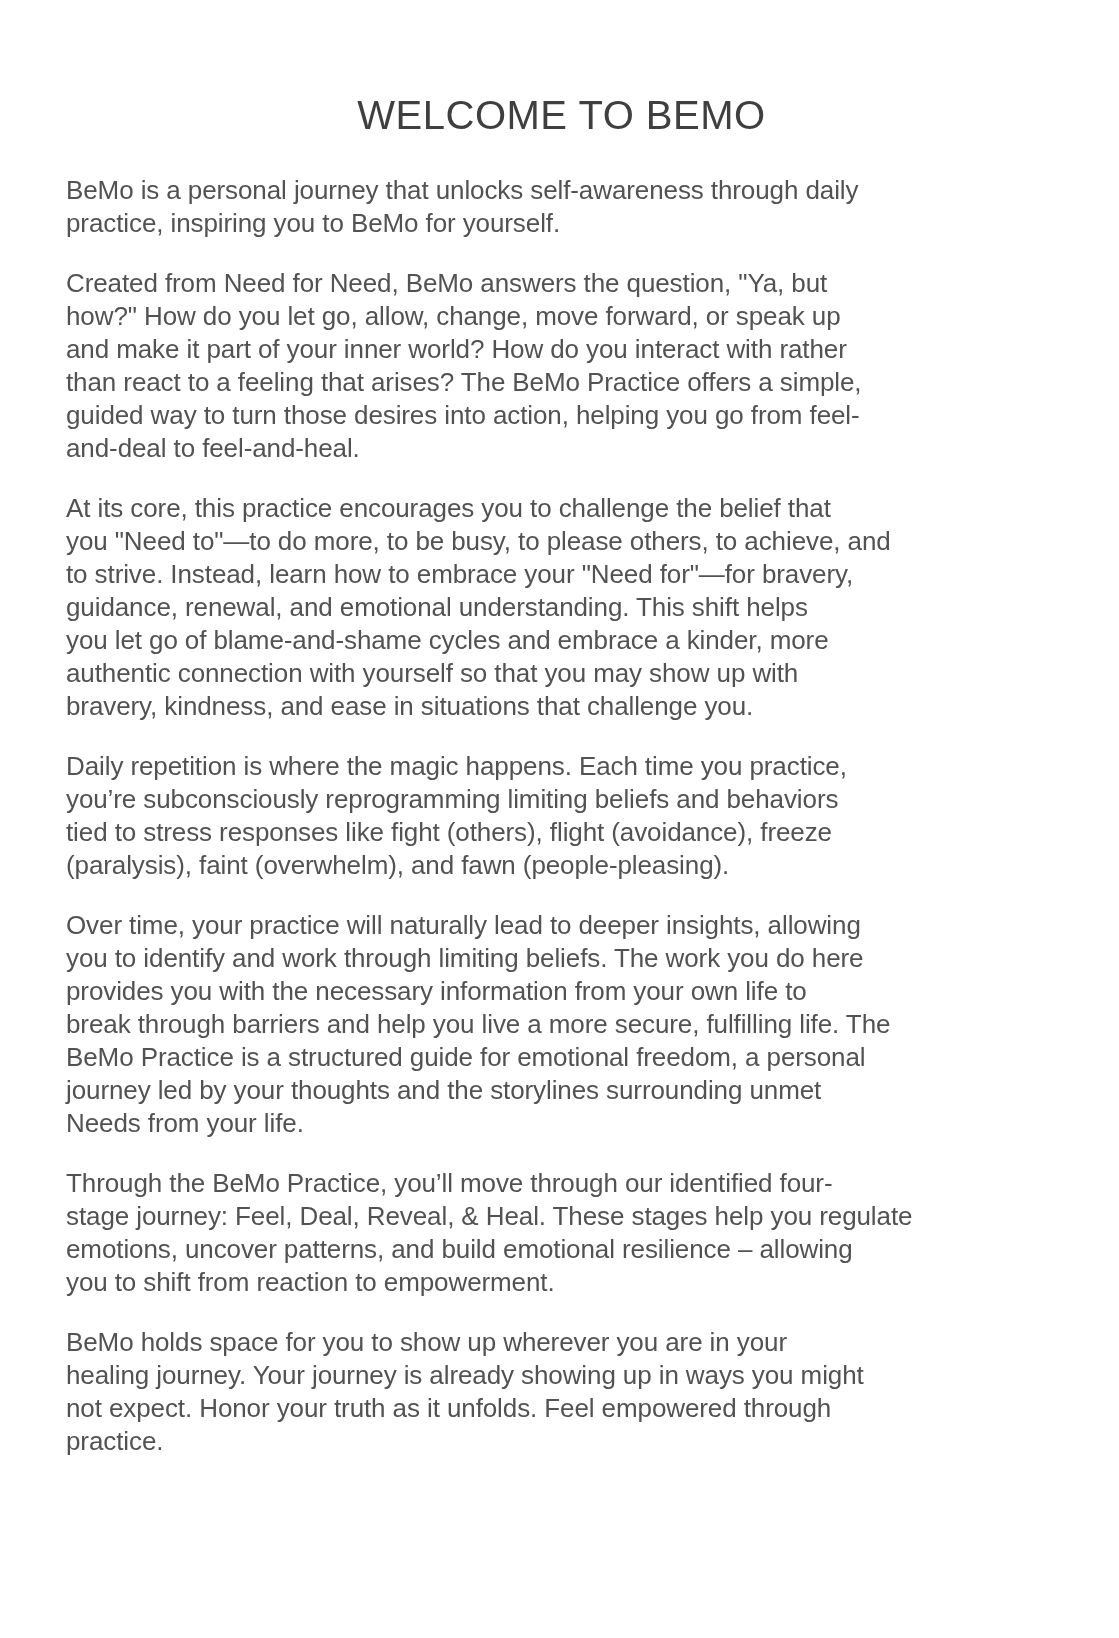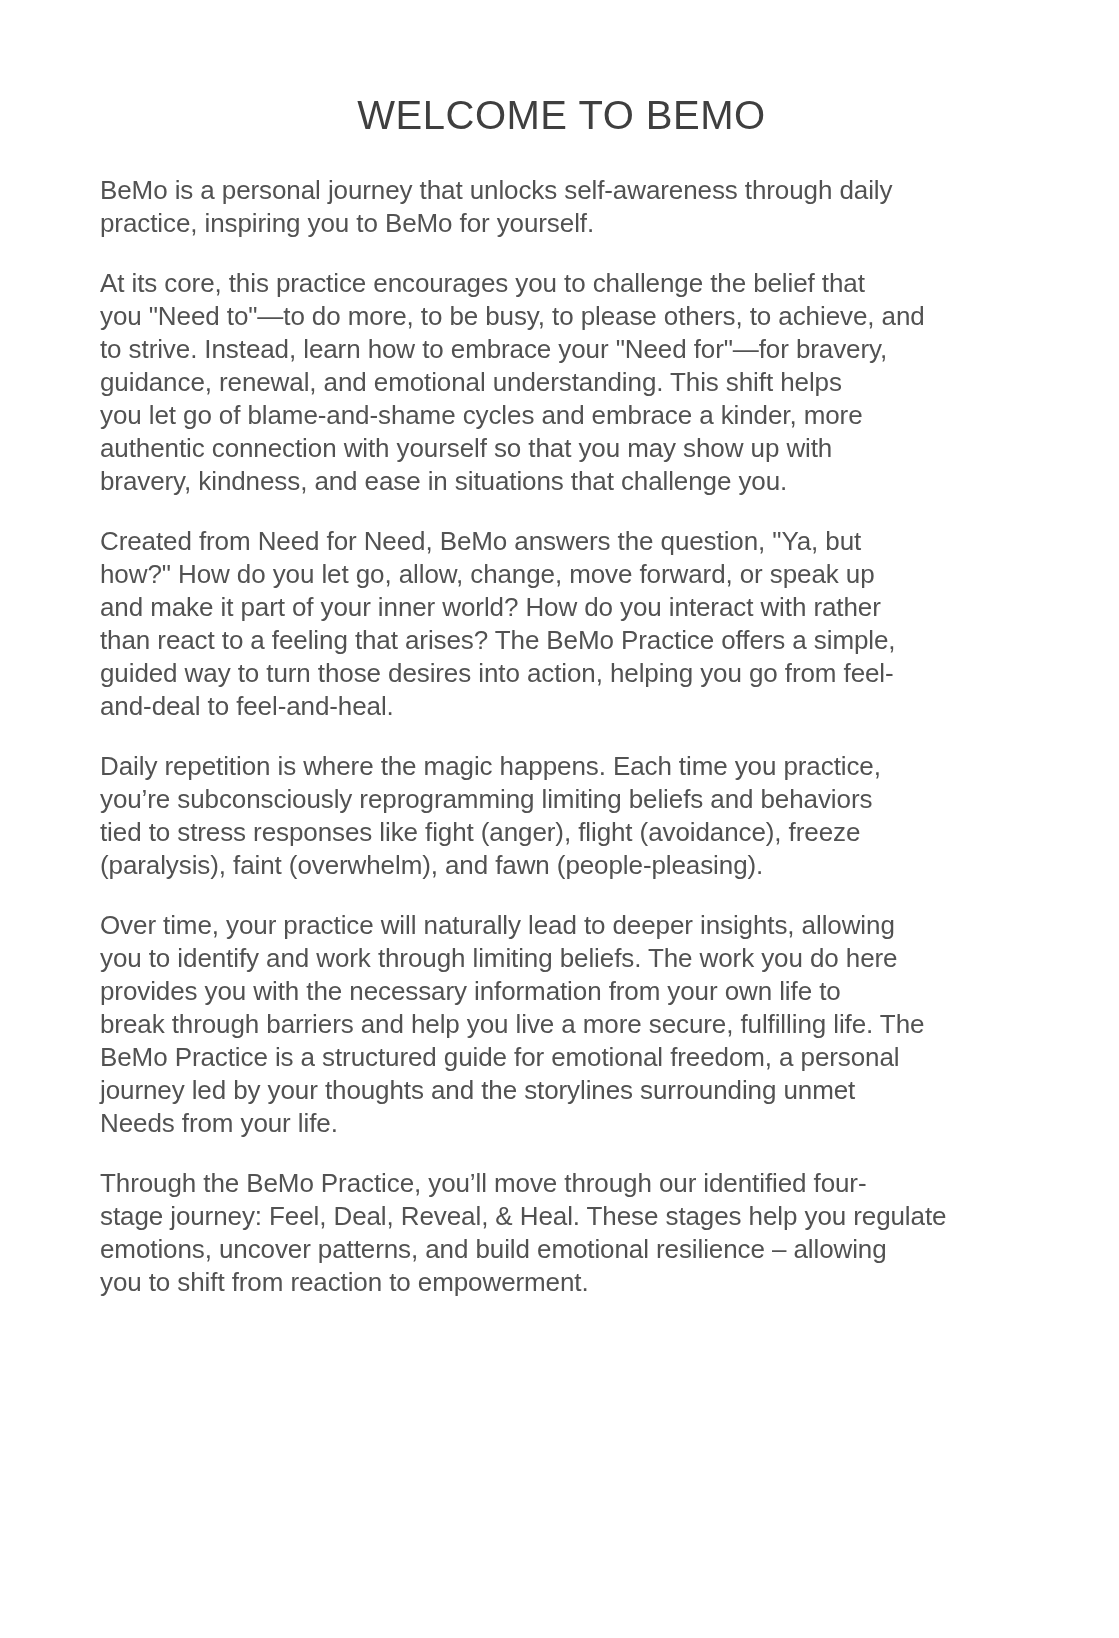--- a/index.html
+++ b/index.html
@@ -18,21 +18,21 @@
   .doc-title {
     text-align: center;
     font-size: 40px;
     line-height: 44px;
     font-weight: 300;
     letter-spacing: 0.5px;
     color: #3f3f3f;
     margin: 0 0 34px 0;
   }
   .content {
-    margin-left: 95px;
+    margin-left: 61px;
     width: 1012px;
   }
   .content p {
     font-size: 26px;
     line-height: 33px;
     font-weight: 300;
     letter-spacing: -0.1px;
     color: #525252;
     white-space: pre-line;
     margin: 0 0 25px 0;
@@ -40,42 +40,46 @@
 </style>
 </head>
 <body>
 
 <div class="page">
   <h1 class="doc-title">WELCOME TO BEMO</h1>
 
   <div class="content">
     <p>BeMo is a personal journey that unlocks self-awareness through daily
 practice, inspiring you to BeMo for yourself.</p>
+    <p>Created from Need for Need, BeMo answers the question, "Ya, but
+how?" How do you let go, allow, change, move forward, or speak up
+and make it part of your inner world? How do you interact with rather
+than react to a feeling that arises?  The BeMo Practice offers a simple,
+guided way to turn those desires into action, helping you go from feel-
+and-deal to feel-and-heal.</p>
     <p>At its core, this practice encourages you to challenge the belief that
 you "Need to"—to do more, to be busy, to please others, to achieve, and
 to strive. Instead, learn how to embrace your "Need for"—for bravery,
 guidance, renewal, and emotional understanding. This shift helps
 you let go of blame-and-shame cycles and embrace a kinder, more
 authentic connection with yourself so that you may show up with
 bravery, kindness, and ease in situations that challenge you.</p>
-    <p>Created from Need for Need, BeMo answers the question, "Ya, but
-how?" How do you let go, allow, change, move forward, or speak up
-and make it part of your inner world? How do you interact with rather
-than react to a feeling that arises?  The BeMo Practice offers a simple,
-guided way to turn those desires into action, helping you go from feel-
-and-deal to feel-and-heal.</p>
     <p>Daily repetition is where the magic happens. Each time you practice,
 you’re subconsciously reprogramming limiting beliefs and behaviors
-tied to stress responses like fight (anger), flight (avoidance), freeze
+tied to stress responses like fight (others), flight (avoidance), freeze
 (paralysis), faint (overwhelm), and fawn (people-pleasing).</p>
     <p>Over time, your practice will naturally lead to deeper insights, allowing
 you to identify and work through limiting beliefs. The work you do here
 provides you with the necessary information from your own life to
 break through barriers and help you live a more secure, fulfilling life. The
 BeMo Practice is a structured guide for emotional freedom, a personal
 journey led by your thoughts and the storylines surrounding unmet
 Needs from your life.</p>
     <p>Through the BeMo Practice, you’ll move through our identified four-
 stage journey: Feel, Deal, Reveal, &amp; Heal. These stages help you regulate
 emotions, uncover patterns, and build emotional resilience – allowing
 you to shift from reaction to empowerment.</p>
+    <p>BeMo holds space for you to show up wherever you are in your
+healing journey. Your journey is already showing up in ways you might
+not expect. Honor your truth as it unfolds. Feel empowered through
+practice.</p>
   </div>
 </div>
 
 </body></html>

